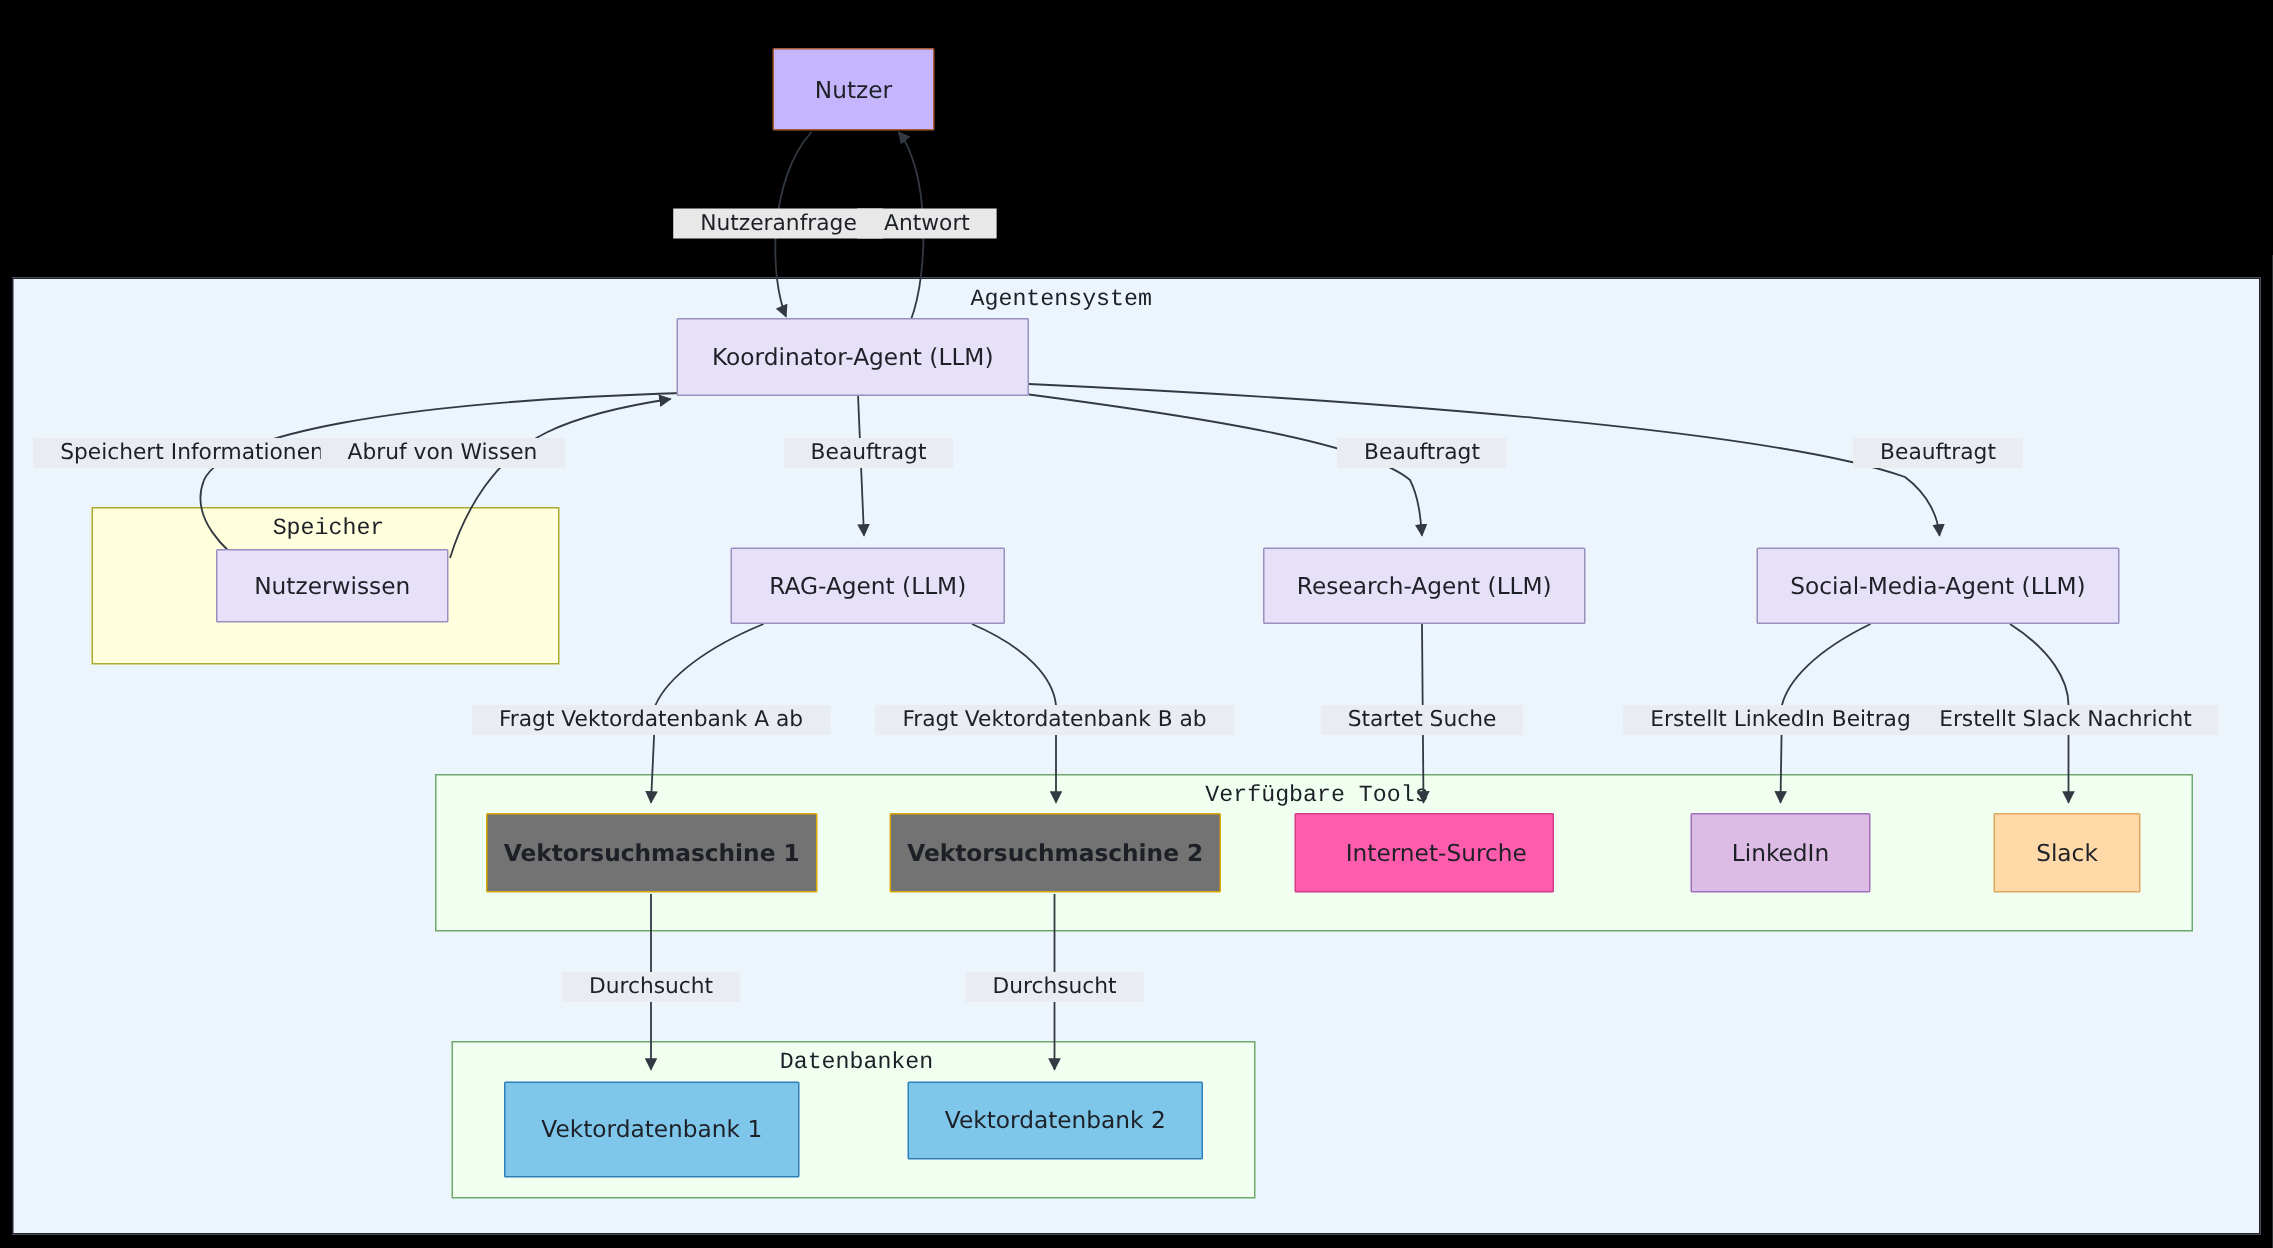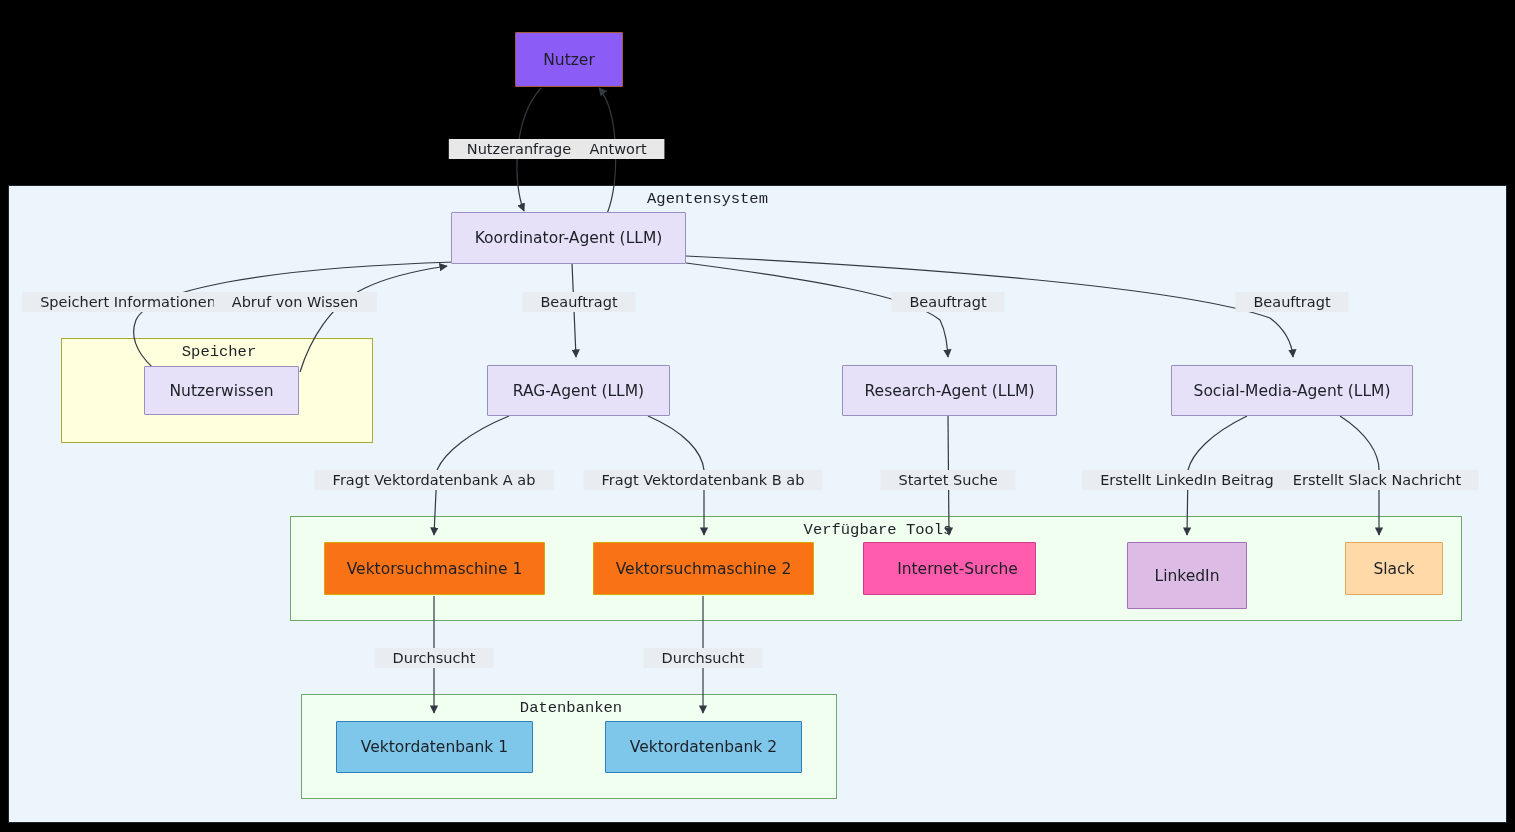--- a/index.html
+++ b/index.html
@@ -98,34 +98,35 @@
     align-items: center;
     justify-content: center;
     font-size: 15.5px;
     color: #1d2026;
     white-space: nowrap;
     z-index: 8;
     border-radius: 1px;
   }
 
   .node-user {
-    background: #8b5cf6;
+    background: #c4b5fd;
     border: 1.2px solid #A65B36;
   }
   .node-llm {
     background: #E6E0F8;
     border: 1.2px solid #9A90C0;
   }
   .node-memory {
     background: #E6E0F8;
     border: 1.2px solid #9A90C0;
   }
   .node-vectorsearch {
-    background: #f97316;
+    background: #737373;
     border: 1.2px solid #D8A800;
+    font-weight: bold;
   }
   .node-internet {
     background: #FF5CAD;
     border: 1.2px solid #D13A87;
     padding-left: 16px;
   }
   .node-linkedin {
     background: #DCBCE4;
     border: 1.2px solid #A26FB8;
   }
@@ -242,29 +243,29 @@
   </div>
 
   <div class="node node-vectorsearch" style="left:593px; top:542px; width:221px; height:53px;">
     <span>Vektorsuchmaschine 2</span>
   </div>
 
   <div class="node node-internet" style="left:863px; top:542px; width:173px; height:53px;">
     <span>Internet-Surche</span>
   </div>
 
-  <div class="node node-linkedin" style="left:1127px; top:542px; width:120px; height:67px;justify-content:center;">
+  <div class="node node-linkedin" style="left:1127px; top:542px; width:120px; height:53px;justify-content:center;">
     <span>LinkedIn</span>
   </div>
 
-  <div class="node node-slack" style="left:1329px; top:542px; width:98px; height:53px;margin-left:16px;">
+  <div class="node node-slack" style="left:1329px; top:542px; width:98px; height:53px;">
     <span>Slack</span>
   </div>
 
-  <div class="node node-db" style="left:336px; top:721px; width:197px; height:52px;">
+  <div class="node node-db" style="left:336px; top:721px; width:197px; height:64px;">
     <span>Vektordatenbank 1</span>
   </div>
 
   <div class="node node-db" style="left:605px; top:721px; width:197px; height:52px;">
     <span>Vektordatenbank 2</span>
   </div>
 
   <div class="edge-label" style="left:519px; top:139px;">Nutzeranfrage</div>
 
   <div class="edge-label" style="left:618px; top:139px;">Antwort</div>

